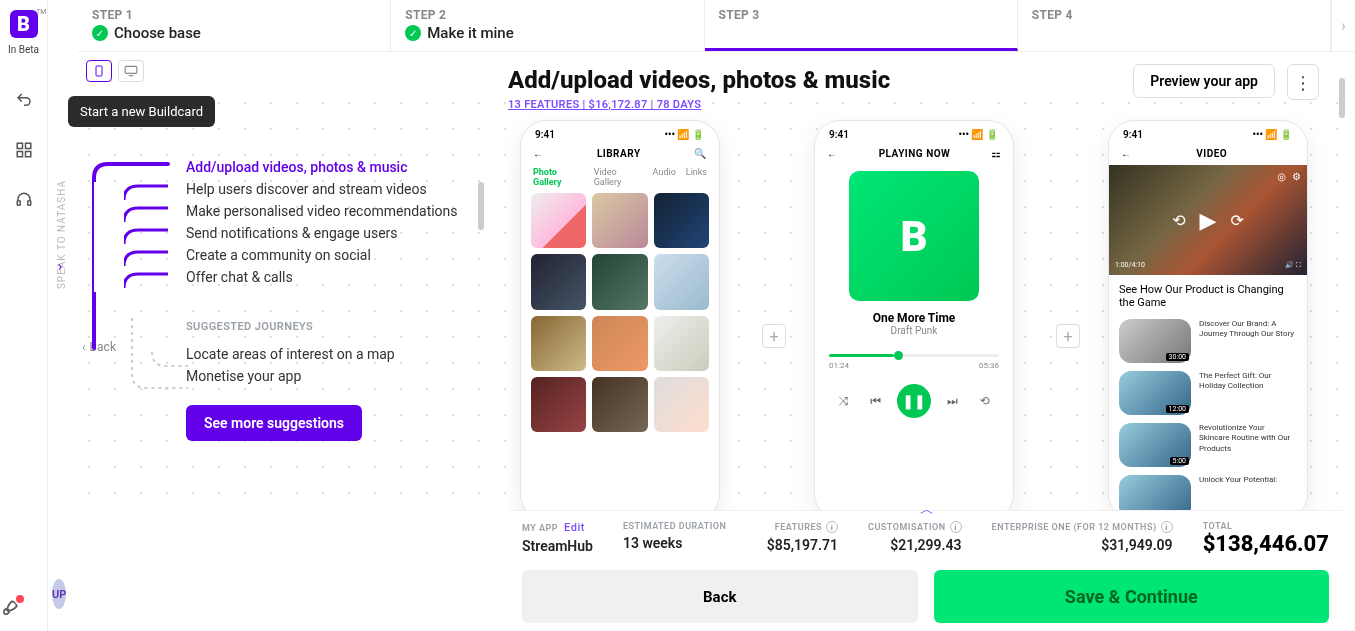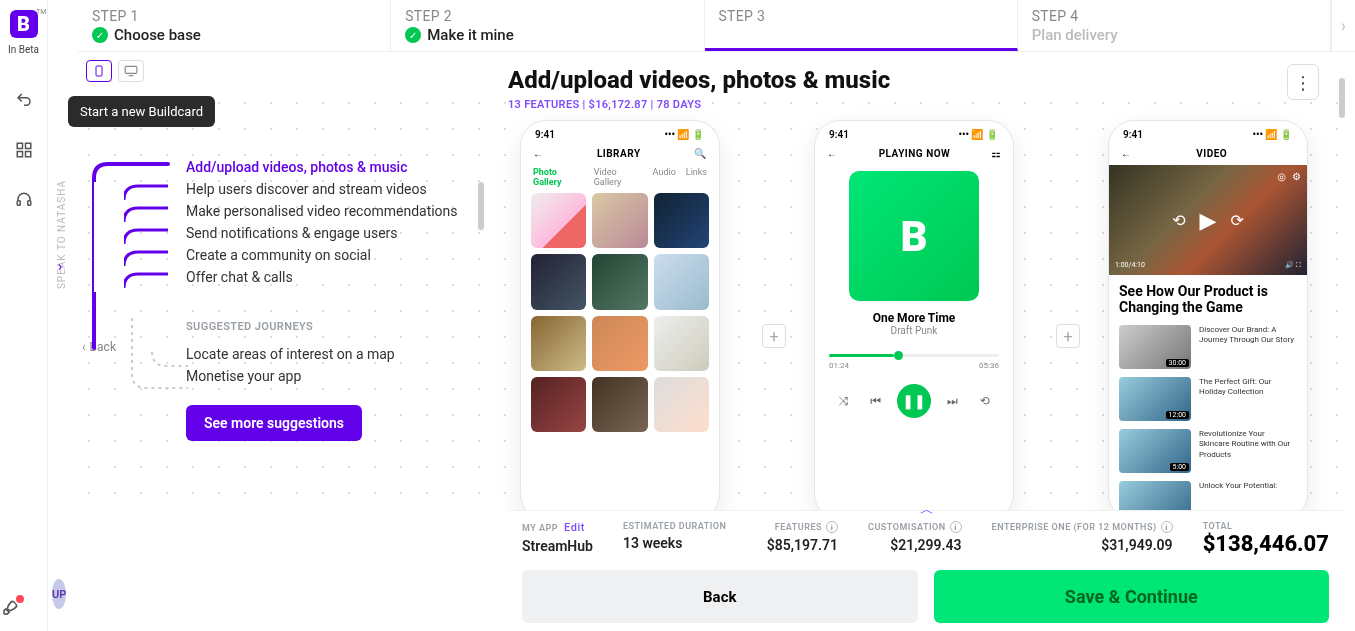--- a/index.html
+++ b/index.html
@@ -16,21 +16,21 @@
 .rocket-badge { position:absolute; top:-4px; right:-6px; width:12px; height:12px; border-radius:50%; background:#ff4757; border:2px solid #fff; }
 .purple-dot { width:22px; height:22px; border-radius:50%; background:radial-gradient(circle,#7C4DFF 40%, rgba(124,77,255,.25) 70%, transparent 72%); }
 .avatar { width:30px; height:30px; border-radius:50%; background:#C5CAE9; display:flex; align-items:center; justify-content:center; font-size:11px; color:#5E35B1; font-weight:600; }
 
 
 .tooltip { position:absolute; left:68px; top:96px; background:#2b2b2b; color:#fff; padding:8px 12px; border-radius:6px; font-size:13px; white-space:nowrap; z-index:50; }
 
 
 .steps { position:absolute; left:78px; top:0; right:0; height:52px; display:flex; border-bottom:1px solid #eee; }
 .step { flex:1; border-right:1px solid #eee; padding:8px 14px 6px; cursor:pointer; position:relative; }
-.step .num { font-size:14px; color:#888; letter-spacing:.3px; }
+.step .num { font-size:12px; color:#888; letter-spacing:.3px;font-weight:bold; }
 .step .label { font-size:15px; color:#222; font-weight:500; margin-top:2px; display:flex; align-items:center; gap:6px; }
 .step.active { border-bottom:3px solid #6200EA; }
 .step.future .label { color:#bbb; }
 .step-check { width:16px; height:16px; border-radius:50%; background:#00C853; display:inline-flex; align-items:center; justify-content:center; color:#fff; font-size:10px; }
 .step-caret { width:24px; border-left:1px solid #eee; display:flex; align-items:center; justify-content:center; color:#bbb; cursor:pointer; }
 
 
 .device-toggle { position:absolute; left:86px; top:60px; display:flex; gap:6px; }
 .dev-btn { width:26px; height:22px; border:1px solid #ddd; border-radius:4px; display:flex; align-items:center; justify-content:center; background:#fff; cursor:pointer; }
 .dev-btn.active { border-color:#6200EA; }
@@ -45,21 +45,21 @@
 .section-title { font-size:11px; color:#9aa0a6; letter-spacing:.4px; font-weight:600; margin:6px 0 10px 104px; }
 .journey-list { position:relative; margin-left:44px; }
 .journey-row { position:relative; padding:3px 0 3px 60px; font-size:14px; color:#333; cursor:pointer; }
 .journey-row.selected { color:#6200EA; font-weight:500; }
 .see-more { margin:18px 0 0 104px; background:#6200EA; color:#fff; border:none; padding:10px 18px; border-radius:6px; font-size:14px; font-weight:600; cursor:pointer; }
 .left-scroll { position:absolute; left:478px; top:182px; width:6px; height:48px; background:#ccc; border-radius:3px; }
 
 
 .main-head { position:absolute; left:508px; top:66px; right:18px; }
 .main-title { font-size:24px; font-weight:800; color:#111; }
-.main-sub { font-size:11px; color:#7C4DFF; margin-top:4px; font-weight:600; letter-spacing:.3px; }
+.main-sub { font-size:11px; color:#7C4DFF; margin-top:4px; font-weight:600; letter-spacing:.3px;text-decoration:underline; }
 .preview-btn { position:absolute; right:62px; top:-2px; background:#fff; border:1px solid #ddd; border-radius:6px; padding:8px 16px; font-size:14px; font-weight:600; cursor:pointer; }
 .kebab { position:absolute; right:18px; top:-2px; width:32px; height:36px; border:1px solid #ddd; border-radius:6px; display:flex; align-items:center; justify-content:center; cursor:pointer; font-size:18px; color:#444; }
 
 
 .dots-area { position:absolute; left:82px; top:92px; right:10px; bottom:118px;
   background-image:radial-gradient(#ddd 1px, transparent 1px);
   background-size:26px 26px; background-position: -6px 24px;
   z-index:-1;
 }
 
@@ -97,23 +97,23 @@
 .times { display:flex; justify-content:space-between; padding:0 14px; font-size:8px; color:#888; }
 .controls { display:flex; justify-content:space-around; align-items:center; margin-top:14px; padding:0 12px; }
 .ctrl { width:22px; height:22px; display:flex; align-items:center; justify-content:center; color:#666; font-size:12px; }
 .play { width:34px; height:34px; border-radius:50%; background:#00C853; color:#fff; display:flex; align-items:center; justify-content:center; font-size:14px; }
 
 
 .video-hero { margin:0 0 8px; height:110px; background:linear-gradient(135deg,#332,#764 40%,#a53 60%,#223); position:relative; display:flex; align-items:center; justify-content:center; }
 .video-hero .overlay-icons { position:absolute; top:6px; right:6px; display:flex; gap:6px; color:#fff; font-size:10px; }
 .video-hero .play-icon { color:#fff; font-size:22px; }
 .video-hero .seek { position:absolute; left:6px; bottom:6px; right:6px; display:flex; justify-content:space-between; color:#fff; font-size:7px; align-items:center; }
-.vid-title { font-size:14px; font-weight:700; padding:0 10px 6px; }
+.vid-title { font-size:11px; font-weight:400; padding:0 10px 6px; }
 .vid-row { display:flex; gap:8px; padding:4px 10px; align-items:flex-start; }
-.vid-thumb { width:72px; height:44px; border-radius:4px; background:linear-gradient(135deg,#9cd,#368); position:relative; flex-shrink:0; }
+.vid-thumb { width:72px; height:44px; border-radius:12px; background:linear-gradient(135deg,#9cd,#368); position:relative; flex-shrink:0; }
 .vid-thumb .dur { position:absolute; right:2px; bottom:2px; background:#000; color:#fff; font-size:7px; padding:0 3px; border-radius:2px; }
 .vid-text { font-size:8px; line-height:1.3; color:#333; }
 .vid-row:nth-of-type(3) .vid-thumb{background:linear-gradient(135deg,#eec,#ca7);}
 .vid-row:nth-of-type(4) .vid-thumb{background:linear-gradient(135deg,#fdd,#c88);}
 .vid-row:nth-of-type(5) .vid-thumb{background:linear-gradient(135deg,#ccc,#777);}
 
 
 .plus-handle { position:absolute; width:24px; height:24px; border:1px solid #ddd; border-radius:4px; background:#fff; display:flex; align-items:center; justify-content:center; color:#aaa; font-size:16px; cursor:pointer; }
 .plus-left { left:762px; top:324px; }
 .plus-right { left:1056px; top:324px; }
@@ -192,23 +192,20 @@
     <div class="label">
         <span class="step-check">✓</span>
         <span>Make it mine</span>
       </div>
   </div>
   <div class="step active">
     <div class="num">STEP 3</div>
   </div>
   <div class="step future">
     <div class="num">STEP 4</div>
-    <div class="label">
-        <span>Plan delivery</span>
-      </div>
   </div>
   <div class="step-caret">›</div>
 </div>
 
 <div class="device-toggle">
   <div class="dev-btn active">
     <svg width="12" height="16" viewBox="0 0 24 24" fill="none" stroke="#6200EA" stroke-width="2">
         <rect x="6" y="2" width="12" height="20" rx="2"></rect>
       </svg>
   </div>
@@ -262,20 +259,21 @@
     <div class="journey-row">Locate areas of interest on a map</div>
     <div class="journey-row">Monetise your app</div>
   </div>
   <button class="see-more">See more suggestions</button>
 </div>
 <div class="left-scroll"></div>
 
 <div class="main-head">
   <div class="main-title">Add/upload videos, photos &amp; music</div>
   <div class="main-sub">13 FEATURES | $16,172.87 | 78 DAYS</div>
+  <button class="preview-btn">Preview your app</button>
   <div class="kebab">⋮</div>
 </div>
 <div class="right-scroll"></div>
 
 <div class="phones">
 
   <div class="phone">
     <div class="status-bar">
         <span>9:41</span>
         <span>••• 📶 🔋</span>

